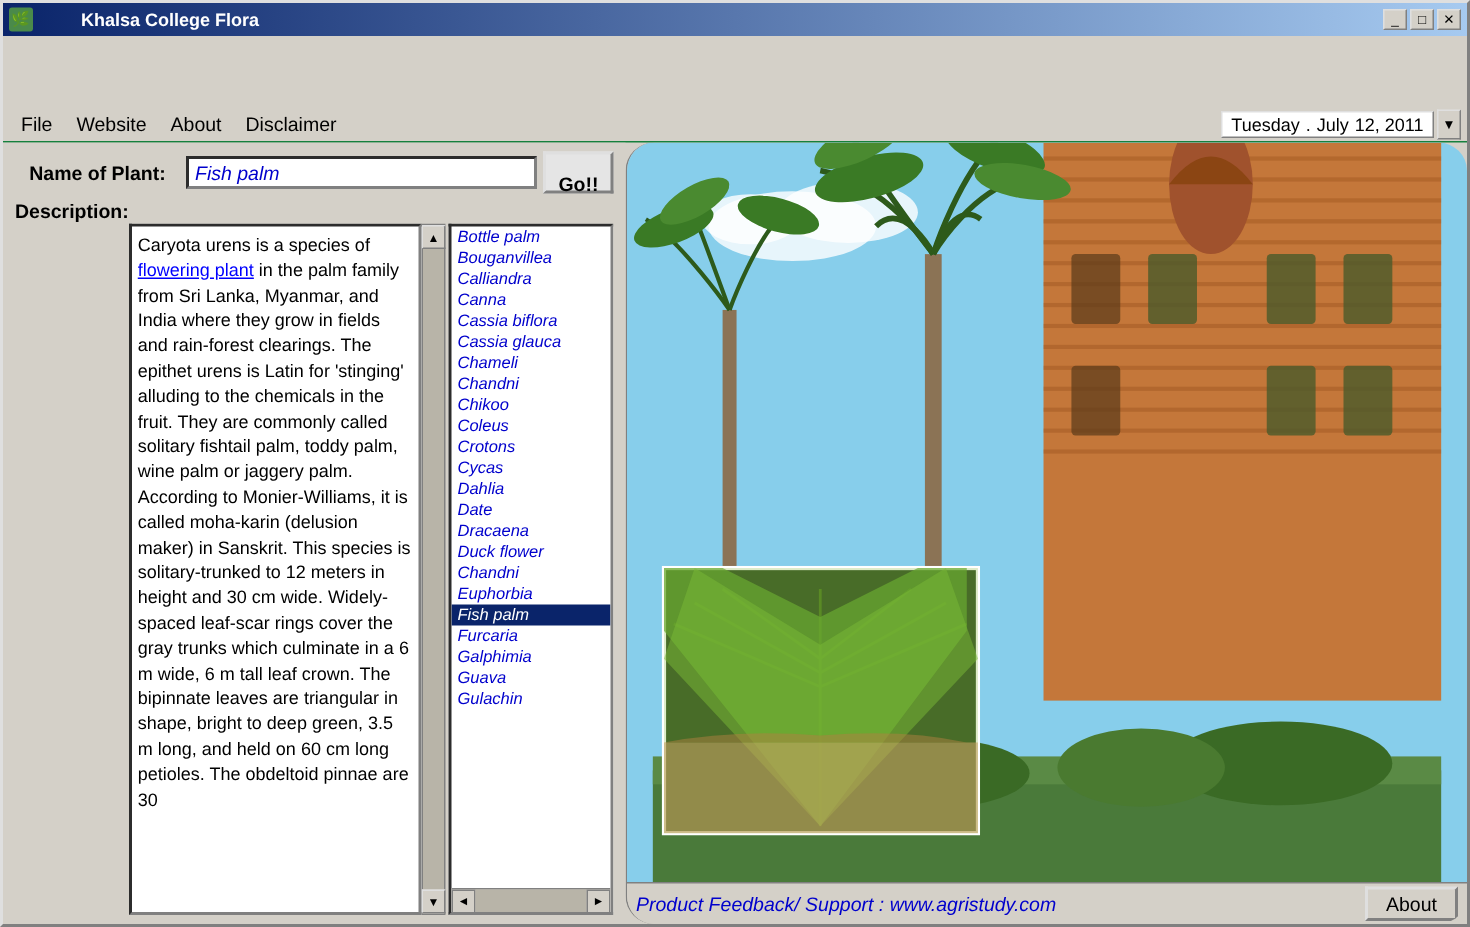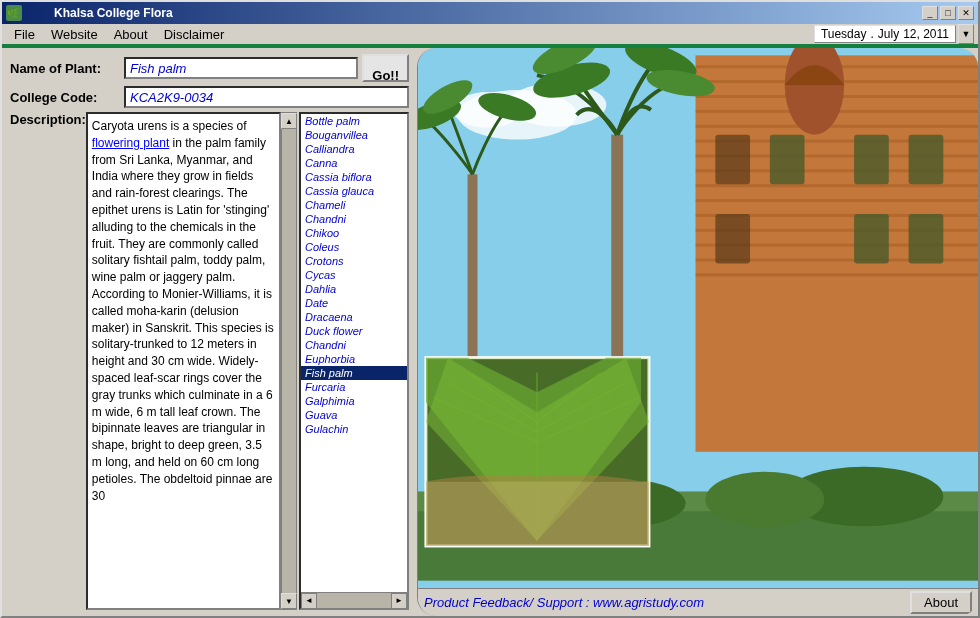--- a/index.html
+++ b/index.html
@@ -79,23 +79,24 @@
       color: black;
     }
 
     
     .menu-bar {
       background: #d4d0c8;
       display: flex;
       align-items: center;
       justify-content: space-between;
       padding: 2px 4px;
-      border-bottom: 4px solid #15803d;
+      border-bottom: 1px solid #15803d;
       height: 24px;
       flex-shrink: 0;
+      margin-top: 47px;
     }
 
     .menu-items {
       display: flex;
       gap: 0;
     }
 
     .menu-item {
       padding: 2px 8px;
       cursor: pointer;
@@ -158,21 +159,21 @@
       display: flex;
       align-items: center;
       gap: 4px;
     }
 
     .form-label {
       font-weight: bold;
       font-size: 13px;
       color: black;
       min-width: 110px;
-      text-align: left;
+      text-align: center;
     }
 
     .form-input {
       flex: 1;
       height: 22px;
       border: 2px inset #808080;
       background: white;
       padding: 1px 4px;
       font-size: 13px;
       color: #0000cc;
@@ -204,20 +205,21 @@
       font-weight: bold;
       font-size: 13px;
       color: black;
     }
 
     .description-body {
       display: flex;
       flex: 1;
       gap: 0;
       overflow: hidden;
+      margin-top: 16px;
     }
 
     .description-text-wrapper {
       flex: 1;
       border: 2px inset #808080;
       background: white;
       overflow: hidden;
       position: relative;
     }
 
@@ -418,24 +420,20 @@
 
       <div class="form-row">
         <label class="form-label">Name of Plant:</label>
         <input class="form-input" type="text" value="Fish palm" style="">
         <button class="go-button">Go!!</button>
       </div>
 
 
 
 
-      <div class="form-row">
-        <label class="form-label">College Code:</label>
-        <input class="form-input" type="text" value="KCA2K9-0034" style="">
-      </div>
 
       <div class="description-section">
         <span class="description-label">Description:</span>
         <div class="description-body">
           <div class="description-text-wrapper">
             <div class="description-text">
               <span>Caryota urens is a species of <span class="link-text">flowering plant</span> in the palm family from Sri Lanka, Myanmar, and India where they grow in fields and rain-forest clearings. The epithet urens is Latin for 'stinging' alluding to the chemicals in the fruit. They are commonly called solitary fishtail palm, toddy palm, wine palm or jaggery palm. According to Monier-Williams, it is called moha-karin (delusion maker) in Sanskrit. This species is solitary-trunked to 12 meters in height and 30 cm wide. Widely-spaced leaf-scar rings cover the gray trunks which culminate in a 6 m wide, 6 m tall leaf crown. The bipinnate leaves are triangular in shape, bright to deep green, 3.5 m long, and held on 60 cm long petioles. The obdeltoid pinnae are 30</span>
             </div>
           </div>
           <div class="description-scrollbar">

